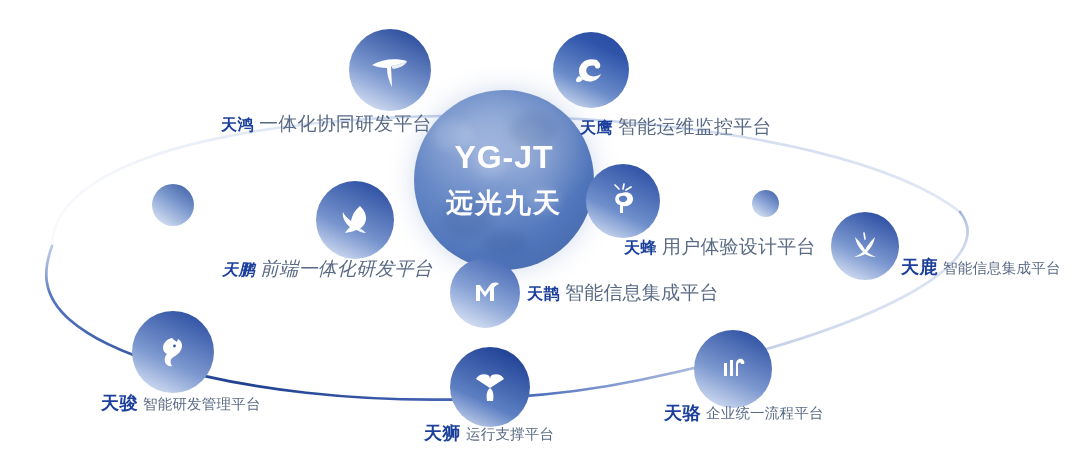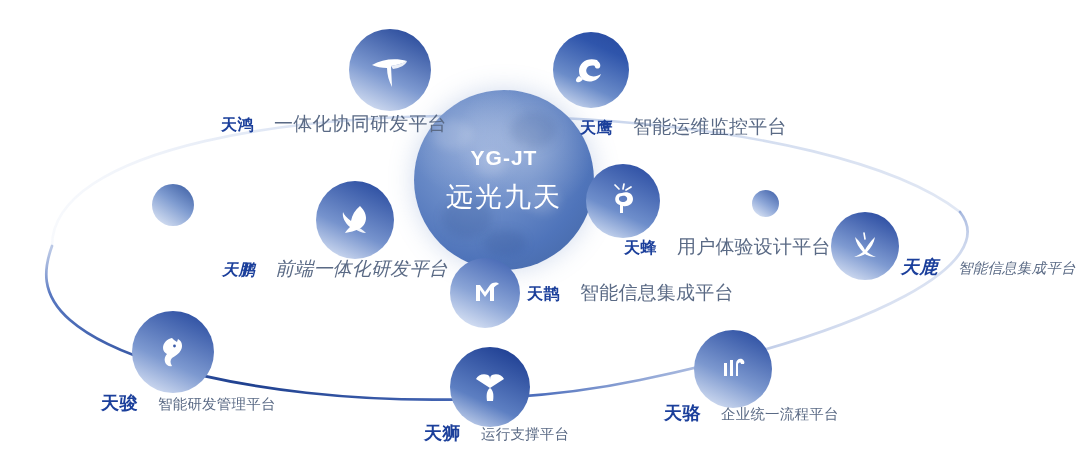--- a/index.html
+++ b/index.html
@@ -20,21 +20,21 @@
   .bubble{
     position:absolute;border-radius:50%;
     display:flex;align-items:center;justify-content:center;
     box-sizing:border-box;
   }
   .bubble svg{display:block;}
 
   
   .label{
     position:absolute;white-space:nowrap;line-height:1;
-    display:flex;align-items:baseline;gap:20px;
+    display:flex;align-items:baseline;gap:5px;
   }
   .label .name{
     font-weight:bold;font-size:16px;color:#1b3f9b;letter-spacing:.5px;
   }
   .label .desc{
     font-size:19px;color:#5a6a85;letter-spacing:.2px;
   }
   .label.lg .name{font-size:18px;}
   .label.lg .desc{font-size:14.5px;}
 
@@ -49,22 +49,22 @@
     box-shadow:0 0 26px rgba(90,125,190,.28);
     overflow:hidden;
   }
   #center-sphere .crater{position:absolute;border-radius:50%;background:rgba(255,255,255,.13);filter:blur(5px);}
   #center-sphere .crater.d{background:rgba(40,70,130,.16);}
   #center-text{
     position:absolute;left:0;top:0;width:180px;height:180px;
     display:flex;flex-direction:column;align-items:center;justify-content:center;
     color:#ffffff;text-align:center;
   }
-  #center-text .t1{font-size:21px;font-weight:bold;letter-spacing:1px;}
-  #center-text .t2{font-size:27px;font-weight:normal;letter-spacing:2px;margin-top:9px;}
+  #center-text .t1{font-size:32px;font-weight:bold;letter-spacing:1px;}
+  #center-text .t2{font-size:27px;font-weight:bold;letter-spacing:2px;margin-top:9px;}
 
   .dot{position:absolute;border-radius:50%;}
 </style>
 </head>
 <body>
 
 <div id="stage">
 
   <svg id="orbit-svg" viewBox="0 0 1080 471">
     <defs>
@@ -211,21 +211,21 @@
     <div class="bubble" style="left:831px;top:212px;width:68px;height:68px;
                 background-image:linear-gradient(25deg,#e9effa 0%,#7e9ad1 40%,#1e409a 100%);">
       <svg width="40" height="40" viewBox="0 0 40 40">
         <path d="M10 11 C15 16, 18 20, 20 24 C22 20, 25 16, 30 11
                  C29 17, 26 22, 22 26 C25 28, 28 30, 31 31
                  C27 31, 23 30, 20 28 C17 30, 13 31, 9 31
                  C12 30, 15 28, 18 26 C14 22, 11 17, 10 11 Z" fill="#ffffff"></path>
         <path d="M19 7 L20 13" stroke="#ffffff" stroke-width="1.6" stroke-linecap="round"></path>
       </svg>
     </div>
-    <div class="label lg" style="left:901px;top:258px;font-style:italic;">
+    <div class="label lg" style="left:901px;top:258px;">
       <span class="name">天鹿</span>
       <span class="desc">智能信息集成平台</span>
     </div>
   </div>
 
   <div class="node">
     <div class="bubble" style="left:132px;top:311px;width:82px;height:82px;
                 background-image:linear-gradient(25deg,#e8eefa 0%,#7d99d0 40%,#21449b 100%);">
       <svg width="46" height="46" viewBox="0 0 46 46">
         <path d="M22 9 C17 10, 13 14, 13 19 C13 22, 15 24, 17 25
@@ -259,19 +259,19 @@
   <div class="node">
     <div class="bubble" style="left:694px;top:330px;width:78px;height:78px;
                 background-image:linear-gradient(25deg,#e6edf9 0%,#7c98cf 42%,#22459c 100%);">
       <svg width="44" height="44" viewBox="0 0 44 44">
         <path d="M13 16 L16 16 L16 29 L13 29 Z" fill="#ffffff"></path>
         <path d="M19 13 L22 13 L22 29 L19 29 Z" fill="#ffffff"></path>
         <path d="M25 17 C25 13, 28 11, 31 12 C33 13, 34 15, 33 17 L30 17
                  C30 16, 29 15, 28 16 C27 16, 27 17, 27 18 L27 29 L25 29 Z" fill="#ffffff"></path>
       </svg>
     </div>
-    <div class="label lg" style="left:664px;top:404px;">
+    <div class="label lg" style="left:664px;top:404px;align-items:center;">
       <span class="name">天骆</span>
       <span class="desc">企业统一流程平台</span>
     </div>
   </div>
 
 </div>
 
 </body></html>

